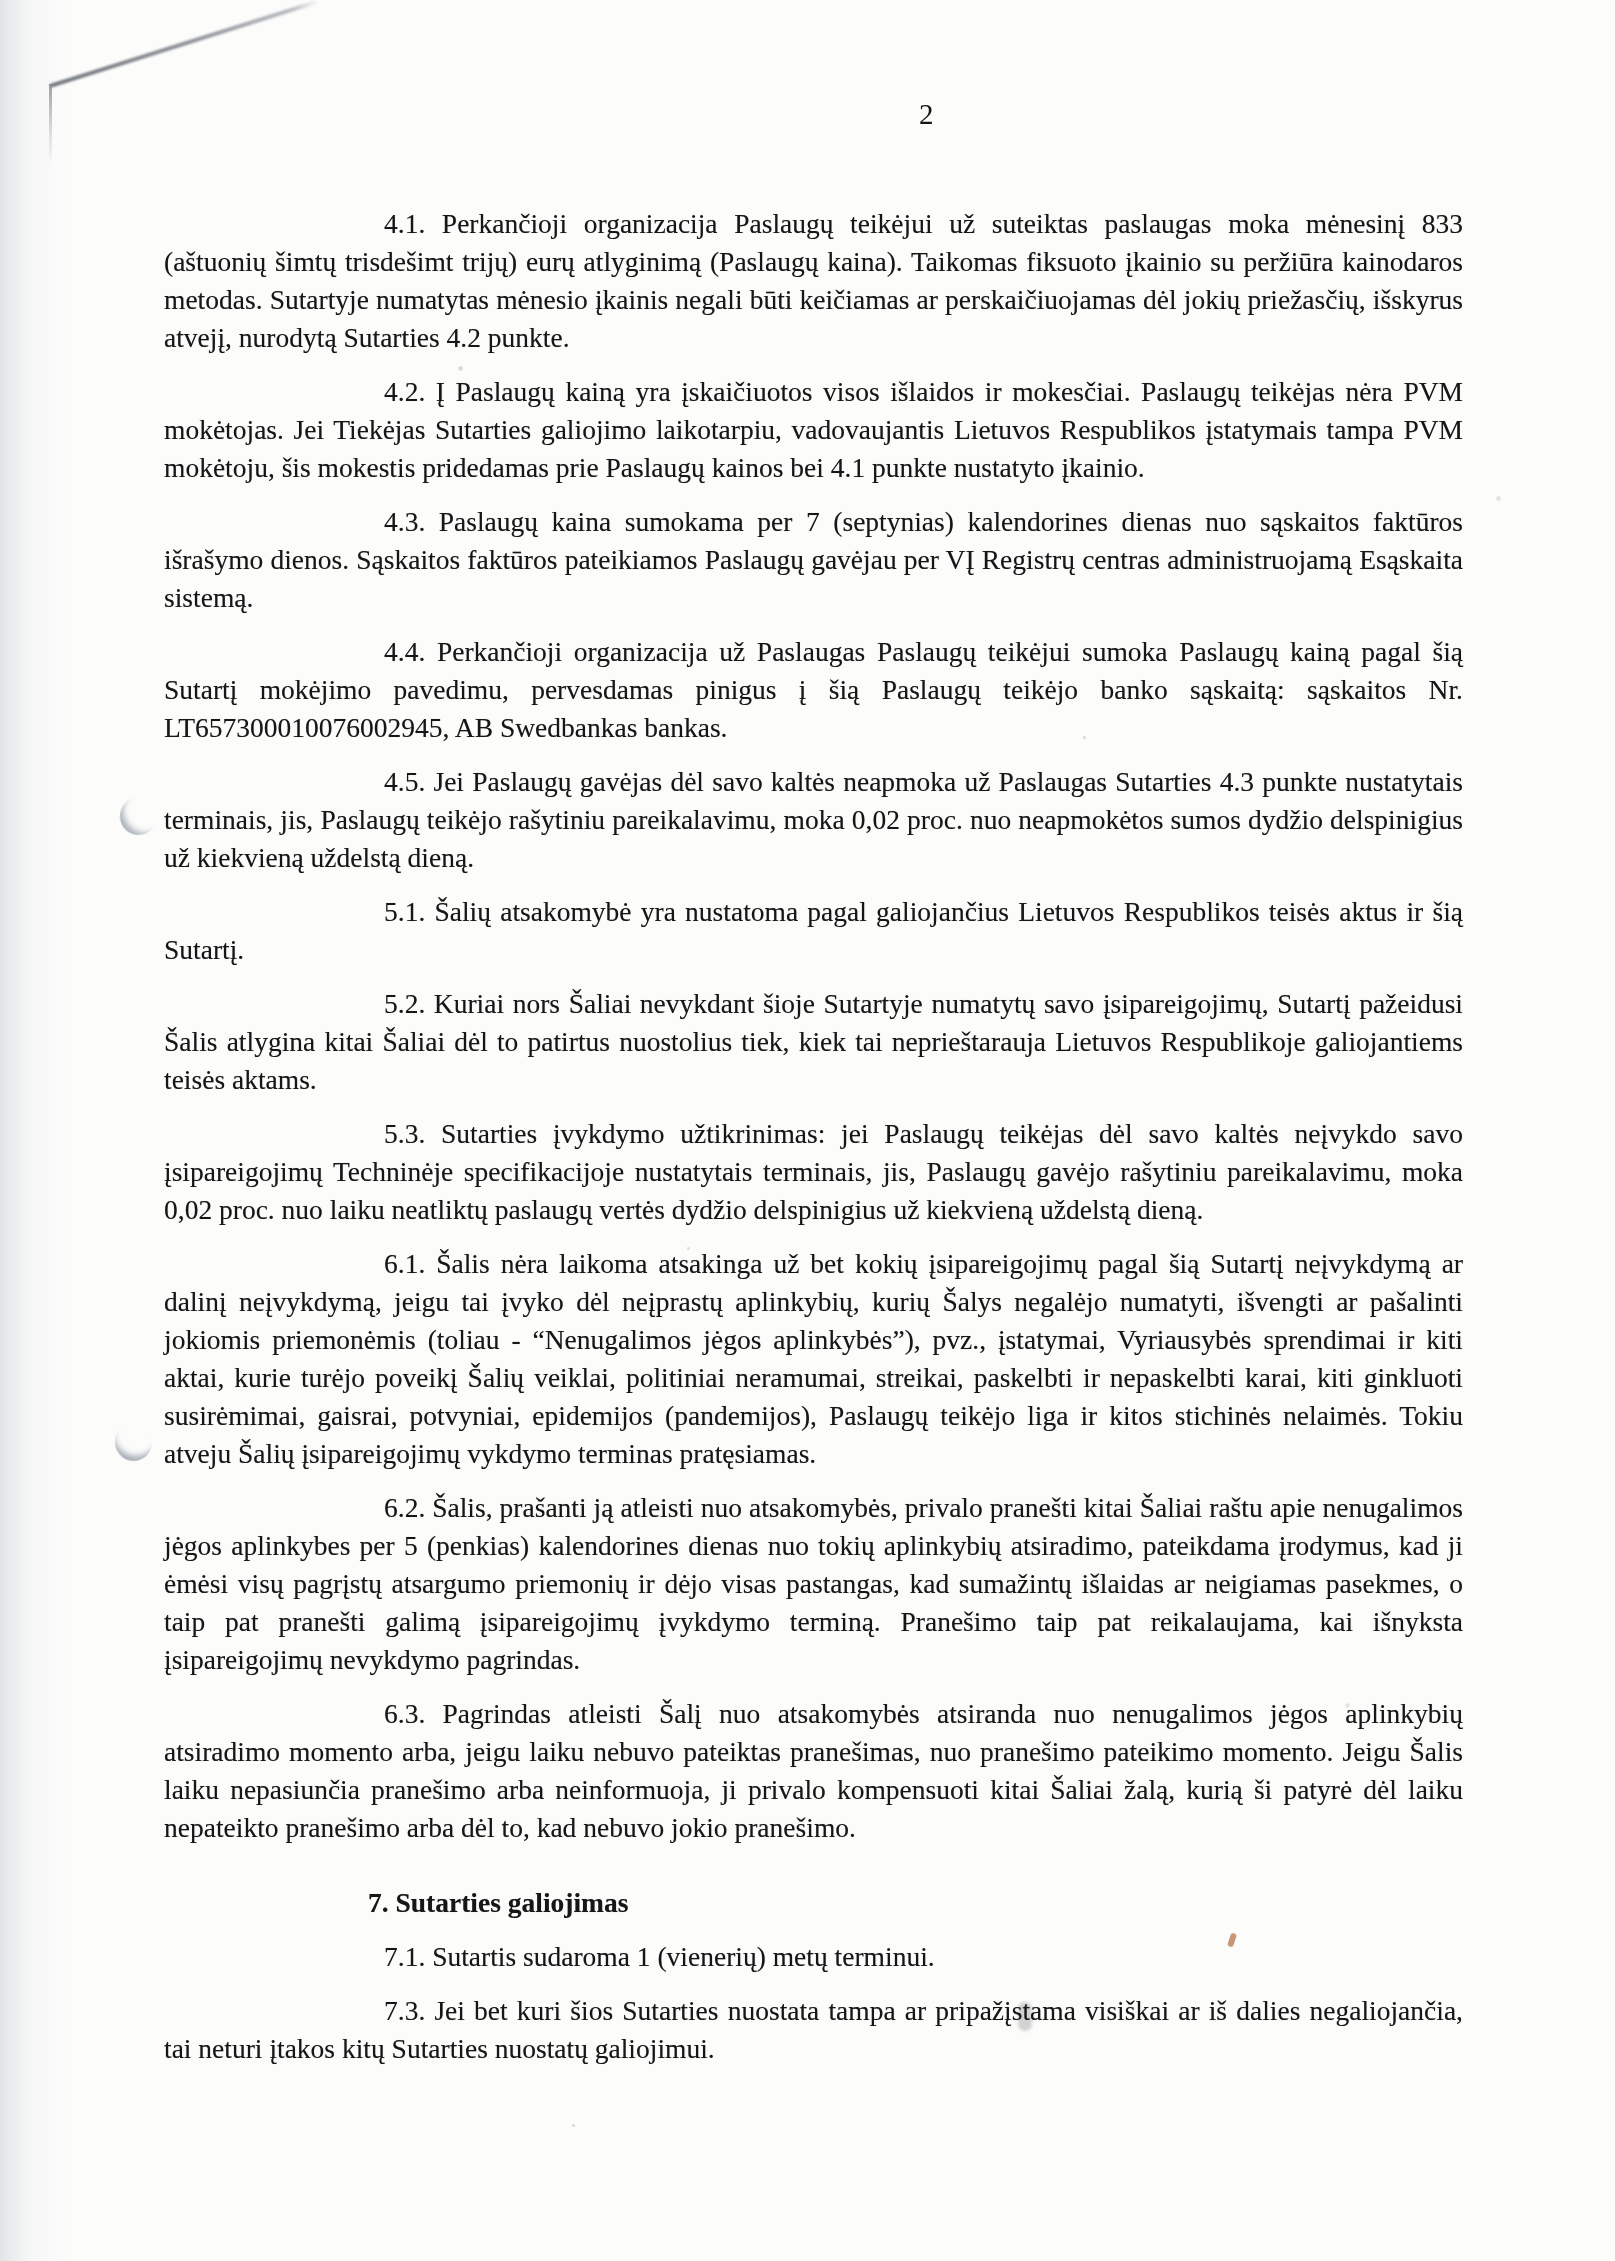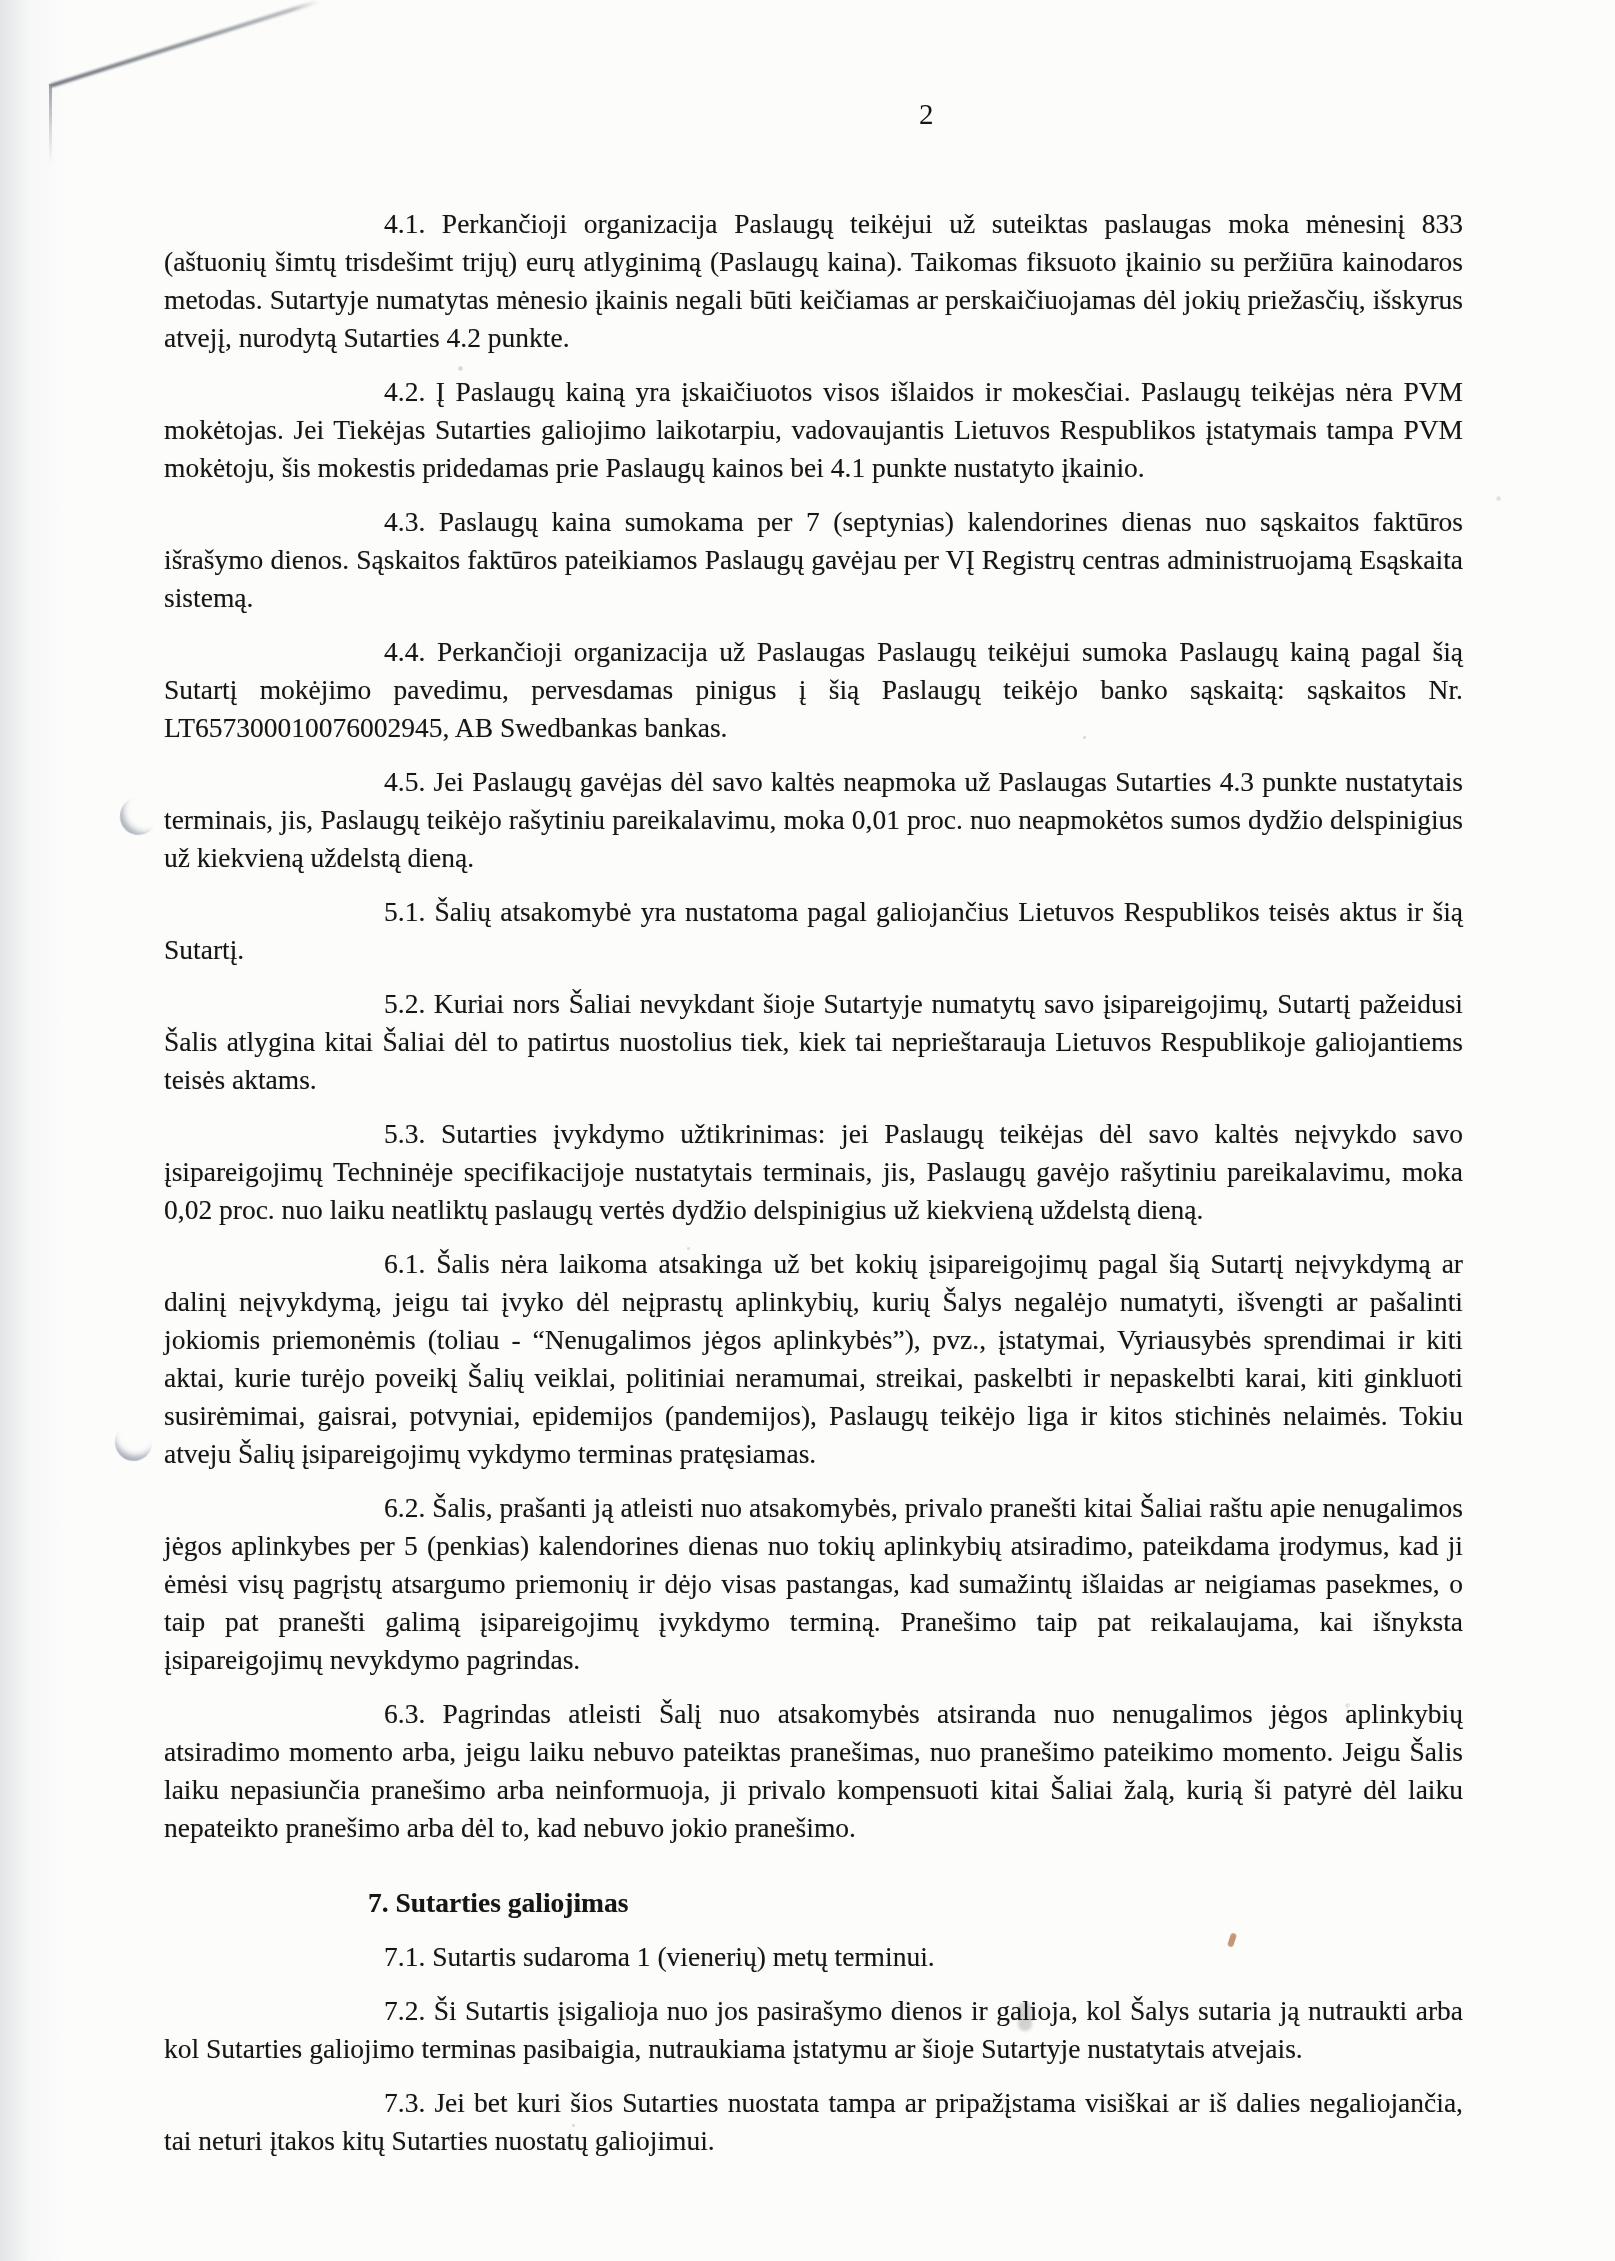--- a/index.html
+++ b/index.html
@@ -98,27 +98,26 @@
   <div class="smudge-gray"></div>
   <div class="dust"></div>
 
   <div class="page-number">2</div>
 
   <div class="doc-body">
     <p class="para">4.1. Perkančioji organizacija Paslaugų teikėjui už suteiktas paslaugas moka mėnesinį 833 (aštuonių šimtų trisdešimt trijų) eurų atlyginimą (Paslaugų kaina). Taikomas fiksuoto įkainio su peržiūra kainodaros metodas. Sutartyje numatytas mėnesio įkainis negali būti keičiamas ar perskaičiuojamas dėl jokių priežasčių, išskyrus atvejį, nurodytą Sutarties 4.2 punkte.</p>
     <p class="para">4.2. Į Paslaugų kainą yra įskaičiuotos visos išlaidos ir mokesčiai. Paslaugų teikėjas nėra PVM mokėtojas. Jei Tiekėjas Sutarties galiojimo laikotarpiu, vadovaujantis Lietuvos Respublikos įstatymais tampa PVM mokėtoju, šis mokestis pridedamas prie Paslaugų kainos bei 4.1 punkte nustatyto įkainio.</p>
     <p class="para">4.3. Paslaugų kaina sumokama per 7 (septynias) kalendorines dienas nuo sąskaitos faktūros išrašymo dienos. Sąskaitos faktūros pateikiamos Paslaugų gavėjau per VĮ Registrų centras administruojamą Esąskaita sistemą.</p>
     <p class="para">4.4. Perkančioji organizacija už Paslaugas Paslaugų teikėjui sumoka Paslaugų kainą pagal šią Sutartį mokėjimo pavedimu, pervesdamas pinigus į šią Paslaugų teikėjo banko sąskaitą: sąskaitos Nr. LT657300010076002945, AB Swedbankas bankas.</p>
-    <p class="para">4.5. Jei Paslaugų gavėjas dėl savo kaltės neapmoka už Paslaugas Sutarties 4.3 punkte nustatytais terminais, jis, Paslaugų teikėjo rašytiniu pareikalavimu, moka 0,01 proc. nuo neapmokėtos sumos dydžio delspinigius už kiekvieną uždelstą dieną.</p>
+    <p class="para">4.5. Jei Paslaugų gavėjas dėl savo kaltės neapmoka už Paslaugas Sutarties 4.3 punkte nustatytais terminais, jis, Paslaugų teikėjo rašytiniu pareikalavimu, moka 0,02 proc. nuo neapmokėtos sumos dydžio delspinigius už kiekvieną uždelstą dieną.</p>
     <p class="para">5.1. Šalių atsakomybė yra nustatoma pagal galiojančius Lietuvos Respublikos teisės aktus ir šią Sutartį.</p>
     <p class="para">5.2. Kuriai nors Šaliai nevykdant šioje Sutartyje numatytų savo įsipareigojimų, Sutartį pažeidusi Šalis atlygina kitai Šaliai dėl to patirtus nuostolius tiek, kiek tai neprieštarauja Lietuvos Respublikoje galiojantiems teisės aktams.</p>
     <p class="para">5.3. Sutarties įvykdymo užtikrinimas: jei Paslaugų teikėjas dėl savo kaltės neįvykdo savo įsipareigojimų Techninėje specifikacijoje nustatytais terminais, jis, Paslaugų gavėjo rašytiniu pareikalavimu, moka 0,02 proc. nuo laiku neatliktų paslaugų vertės dydžio delspinigius už kiekvieną uždelstą dieną.</p>
     <p class="para">6.1. Šalis nėra laikoma atsakinga už bet kokių įsipareigojimų pagal šią Sutartį neįvykdymą ar dalinį neįvykdymą, jeigu tai įvyko dėl neįprastų aplinkybių, kurių Šalys negalėjo numatyti, išvengti ar pašalinti jokiomis priemonėmis (toliau - “Nenugalimos jėgos aplinkybės”), pvz., įstatymai, Vyriausybės sprendimai ir kiti aktai, kurie turėjo poveikį Šalių veiklai, politiniai neramumai, streikai, paskelbti ir nepaskelbti karai, kiti ginkluoti susirėmimai, gaisrai, potvyniai, epidemijos (pandemijos), Paslaugų teikėjo liga ir kitos stichinės nelaimės. Tokiu atveju Šalių įsipareigojimų vykdymo terminas pratęsiamas.</p>
     <p class="para">6.2. Šalis, prašanti ją atleisti nuo atsakomybės, privalo pranešti kitai Šaliai raštu apie nenugalimos jėgos aplinkybes per 5 (penkias) kalendorines dienas nuo tokių aplinkybių atsiradimo, pateikdama įrodymus, kad ji ėmėsi visų pagrįstų atsargumo priemonių ir dėjo visas pastangas, kad sumažintų išlaidas ar neigiamas pasekmes, o taip pat pranešti galimą įsipareigojimų įvykdymo terminą. Pranešimo taip pat reikalaujama, kai išnyksta įsipareigojimų nevykdymo pagrindas.</p>
     <p class="para">6.3. Pagrindas atleisti Šalį nuo atsakomybės atsiranda nuo nenugalimos jėgos aplinkybių atsiradimo momento arba, jeigu laiku nebuvo pateiktas pranešimas, nuo pranešimo pateikimo momento. Jeigu Šalis laiku nepasiunčia pranešimo arba neinformuoja, ji privalo kompensuoti kitai Šaliai žalą, kurią ši patyrė dėl laiku nepateikto pranešimo arba dėl to, kad nebuvo jokio pranešimo.</p>
     <p class="heading">7. Sutarties galiojimas</p>
     <p class="para">7.1. Sutartis sudaroma 1 (vienerių) metų terminui.</p>
-    <p class="para">7.2. Ši Sutartis įsigalioja nuo jos pasirašymo dienos ir galioja, kol Šalys sutaria ją nutraukti arba kol Sutarties galiojimo terminas pasibaigia, nutraukiama įstatymu ar šioje Sutartyje nustatytais atvejais.</p>
     <p class="para">7.3. Jei bet kuri šios Sutarties nuostata tampa ar pripažįstama visiškai ar iš dalies negaliojančia, tai neturi įtakos kitų Sutarties nuostatų galiojimui.</p>
   </div>
 
 </div>
 
 
 </body></html>

